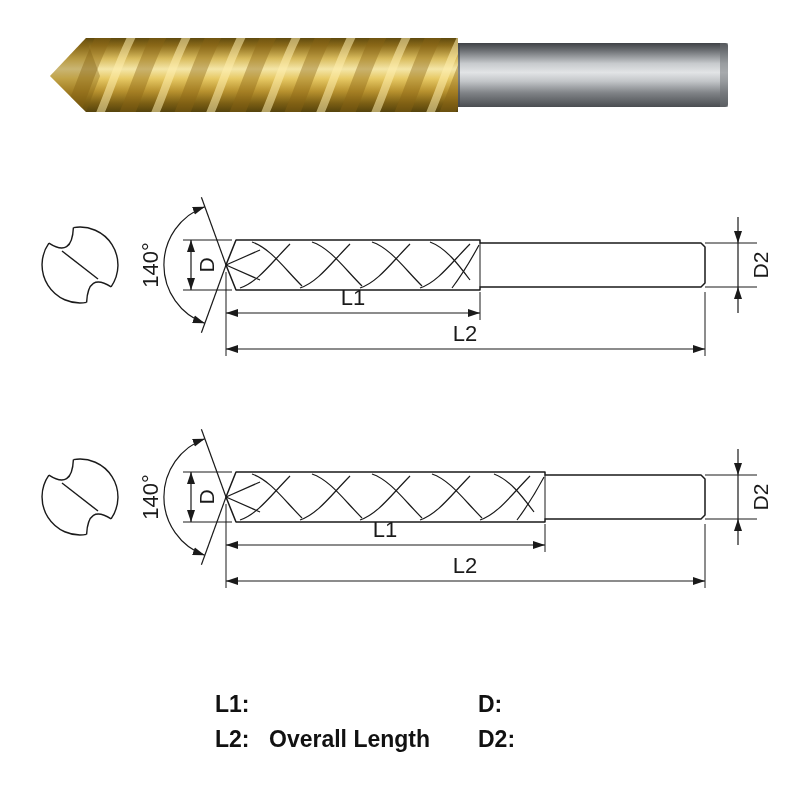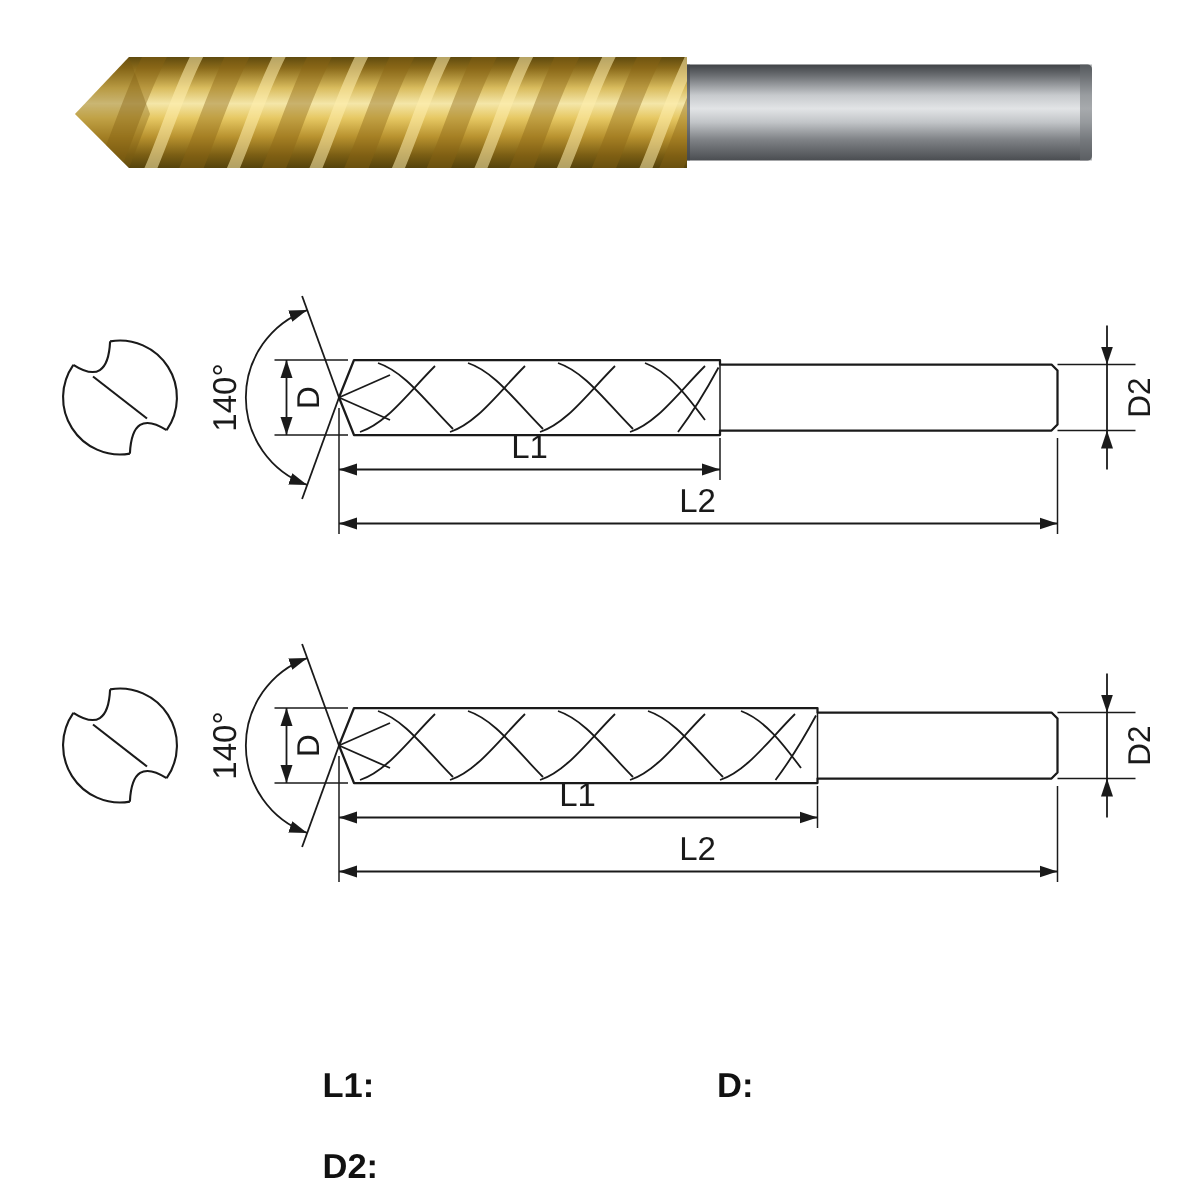--- a/index.html
+++ b/index.html
@@ -2,21 +2,21 @@
 <html><head>
 <meta charset="utf-8">
 <style>
   html,body{margin:0;padding:0;background:#ffffff;}
   #stage{position:relative;width:800px;height:800px;background:#ffffff;overflow:hidden;
          font-family:"Liberation Sans", sans-serif;}
   svg text{font-family:"Liberation Sans", sans-serif;fill:#1a1a1a;}
   .legend{position:absolute;left:215px;top:687px;width:560px;color:#111;
           font-size:23px;font-weight:700;}
   .legend-row{display:flex;line-height:35px;}
-  .legend-item{display:flex;margin-top:19px;}
+  .legend-item{display:flex;}
   .legend-item.col-left{width:263px;}
   .legend-key{display:inline-block;width:54px;}
 </style>
 </head>
 <body>
 <div id="stage">
 
 <svg width="800" height="675" viewBox="0 0 800 675" style="position:absolute;left:0;top:0">
   <defs>
     <linearGradient id="goldGrad" x1="0" y1="0" x2="0" y2="1">
@@ -211,19 +211,23 @@
 <div class="legend">
   <div class="legend-row">
     <div class="legend-item col-left">
       <span class="legend-key">L1:</span>
     </div>
     <div class="legend-item">
       <span class="legend-key">D:</span>
     </div>
   </div>
   <div class="legend-row">
+    <div class="legend-item col-left">
+      <span class="legend-key">L2:</span>
+      <span>Overall Length</span>
+    </div>
     <div class="legend-item">
       <span class="legend-key">D2:</span>
     </div>
   </div>
 </div>
 
 </div>
 
 </body></html>

